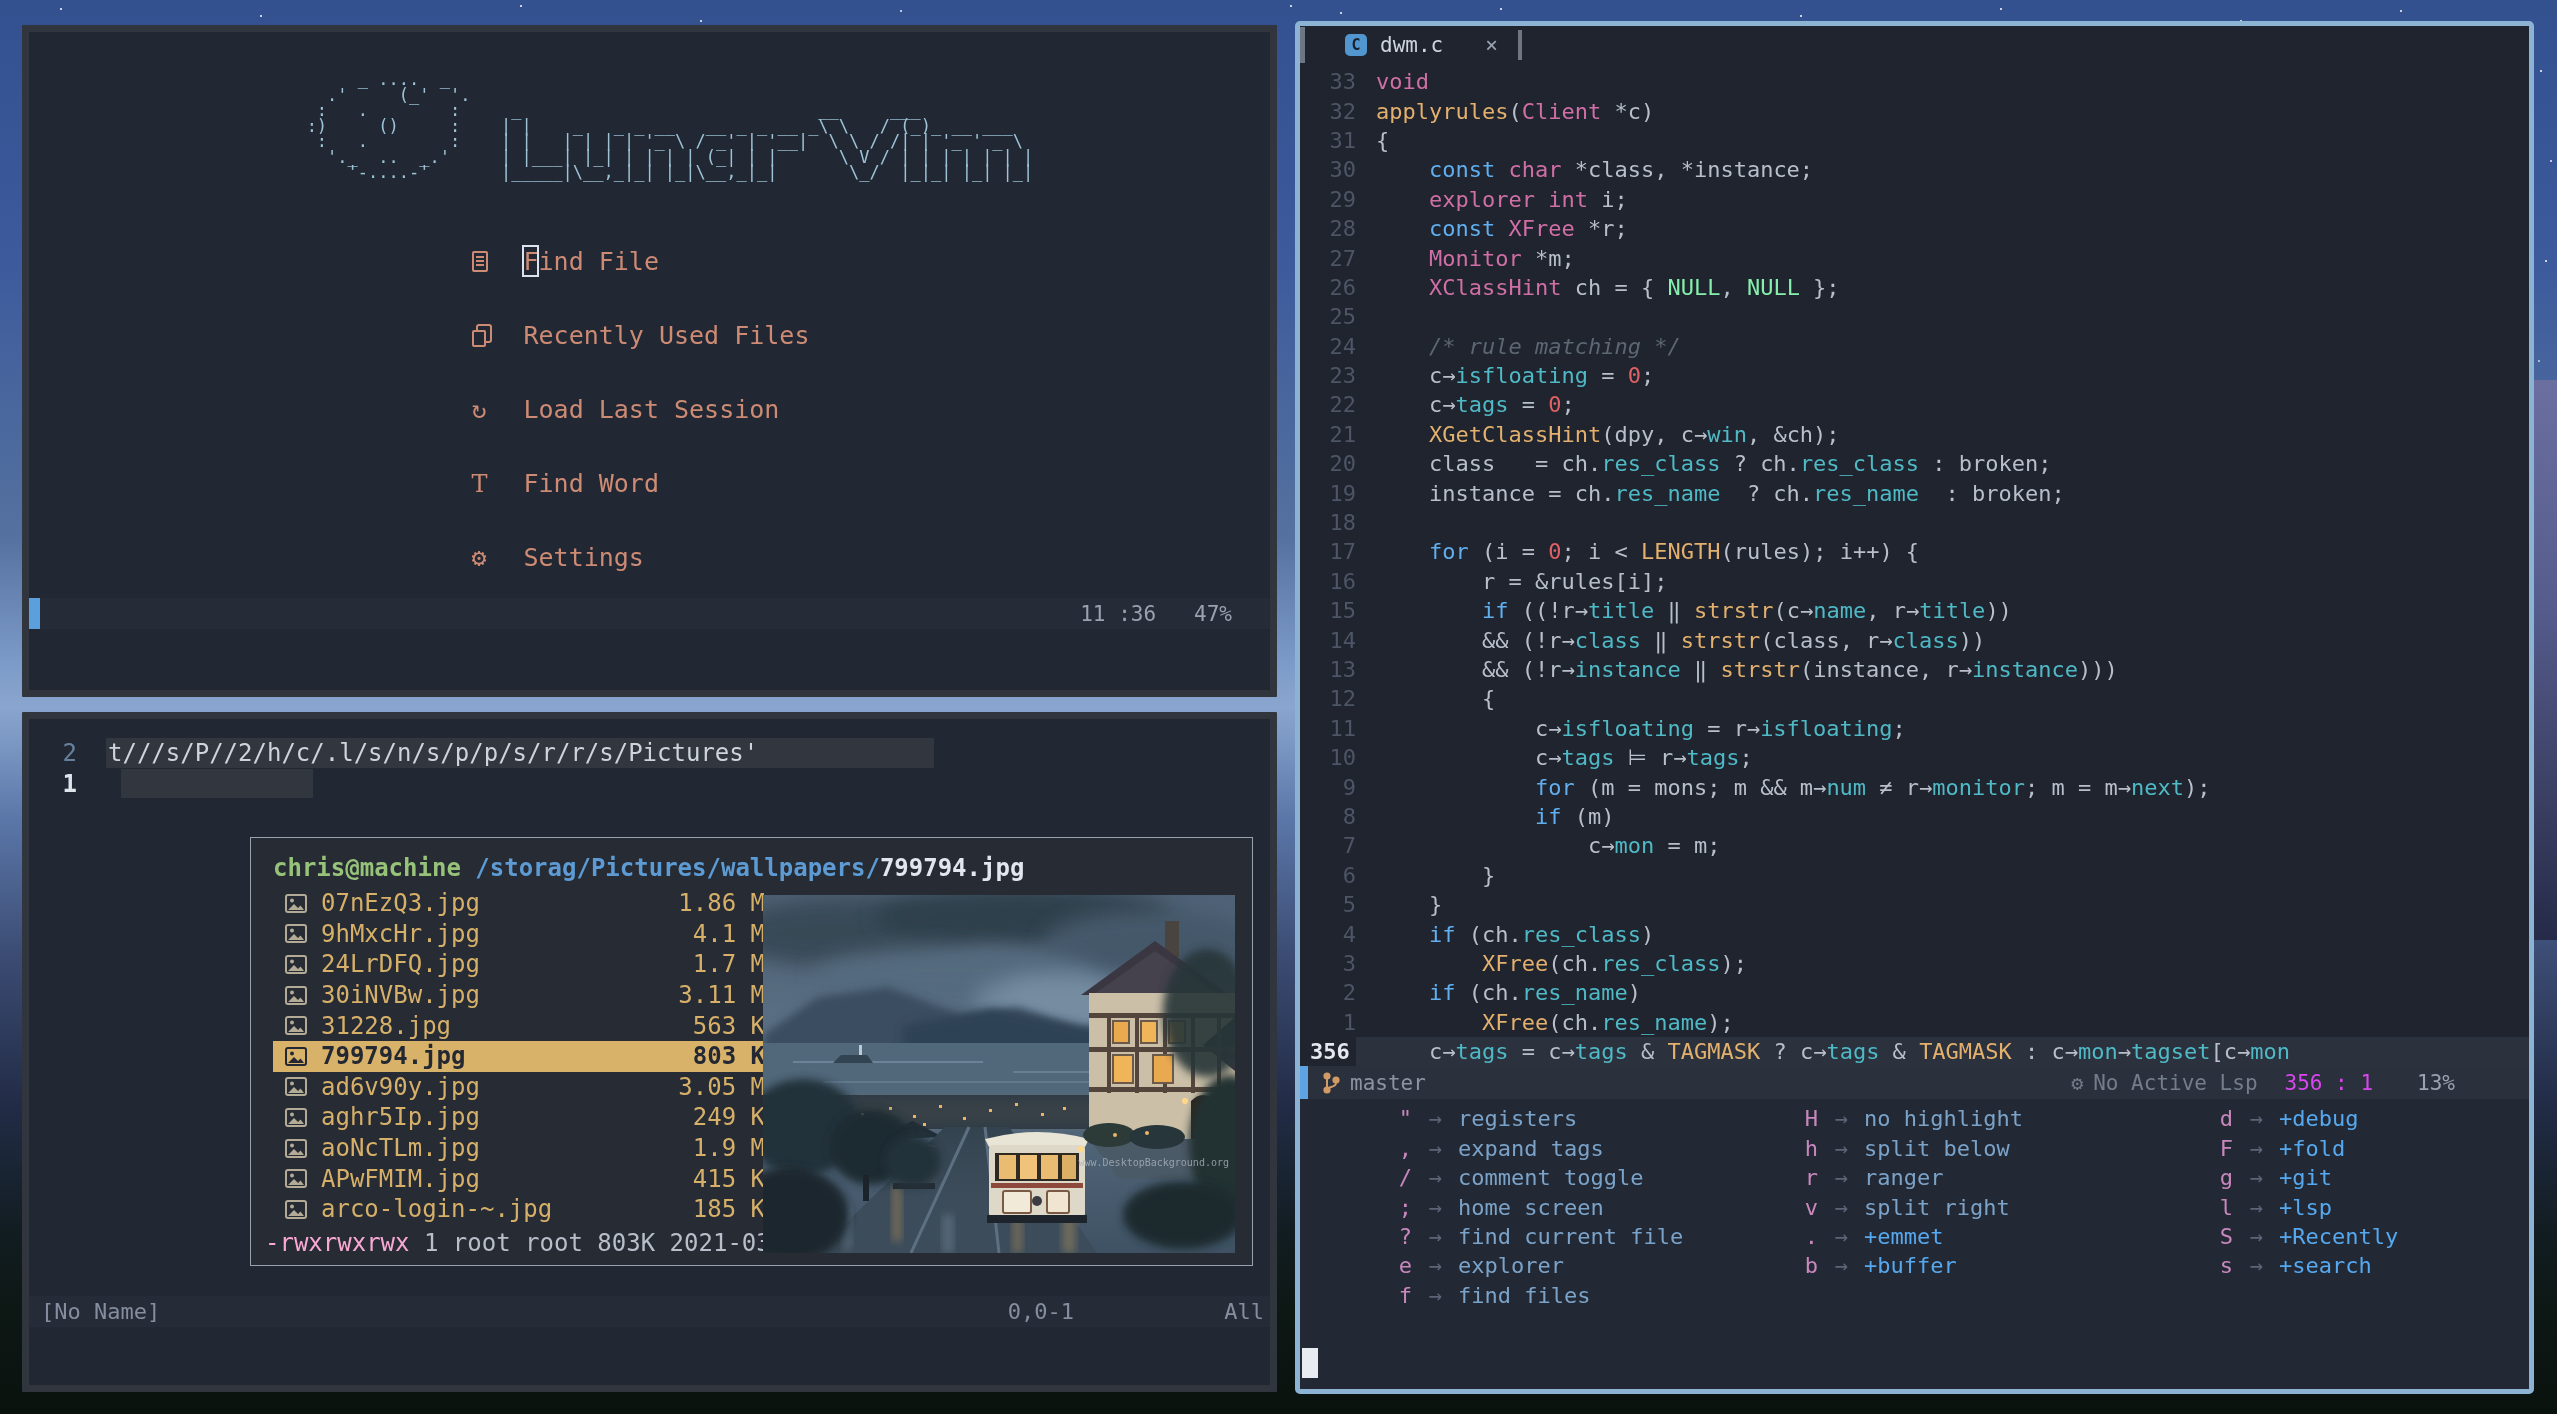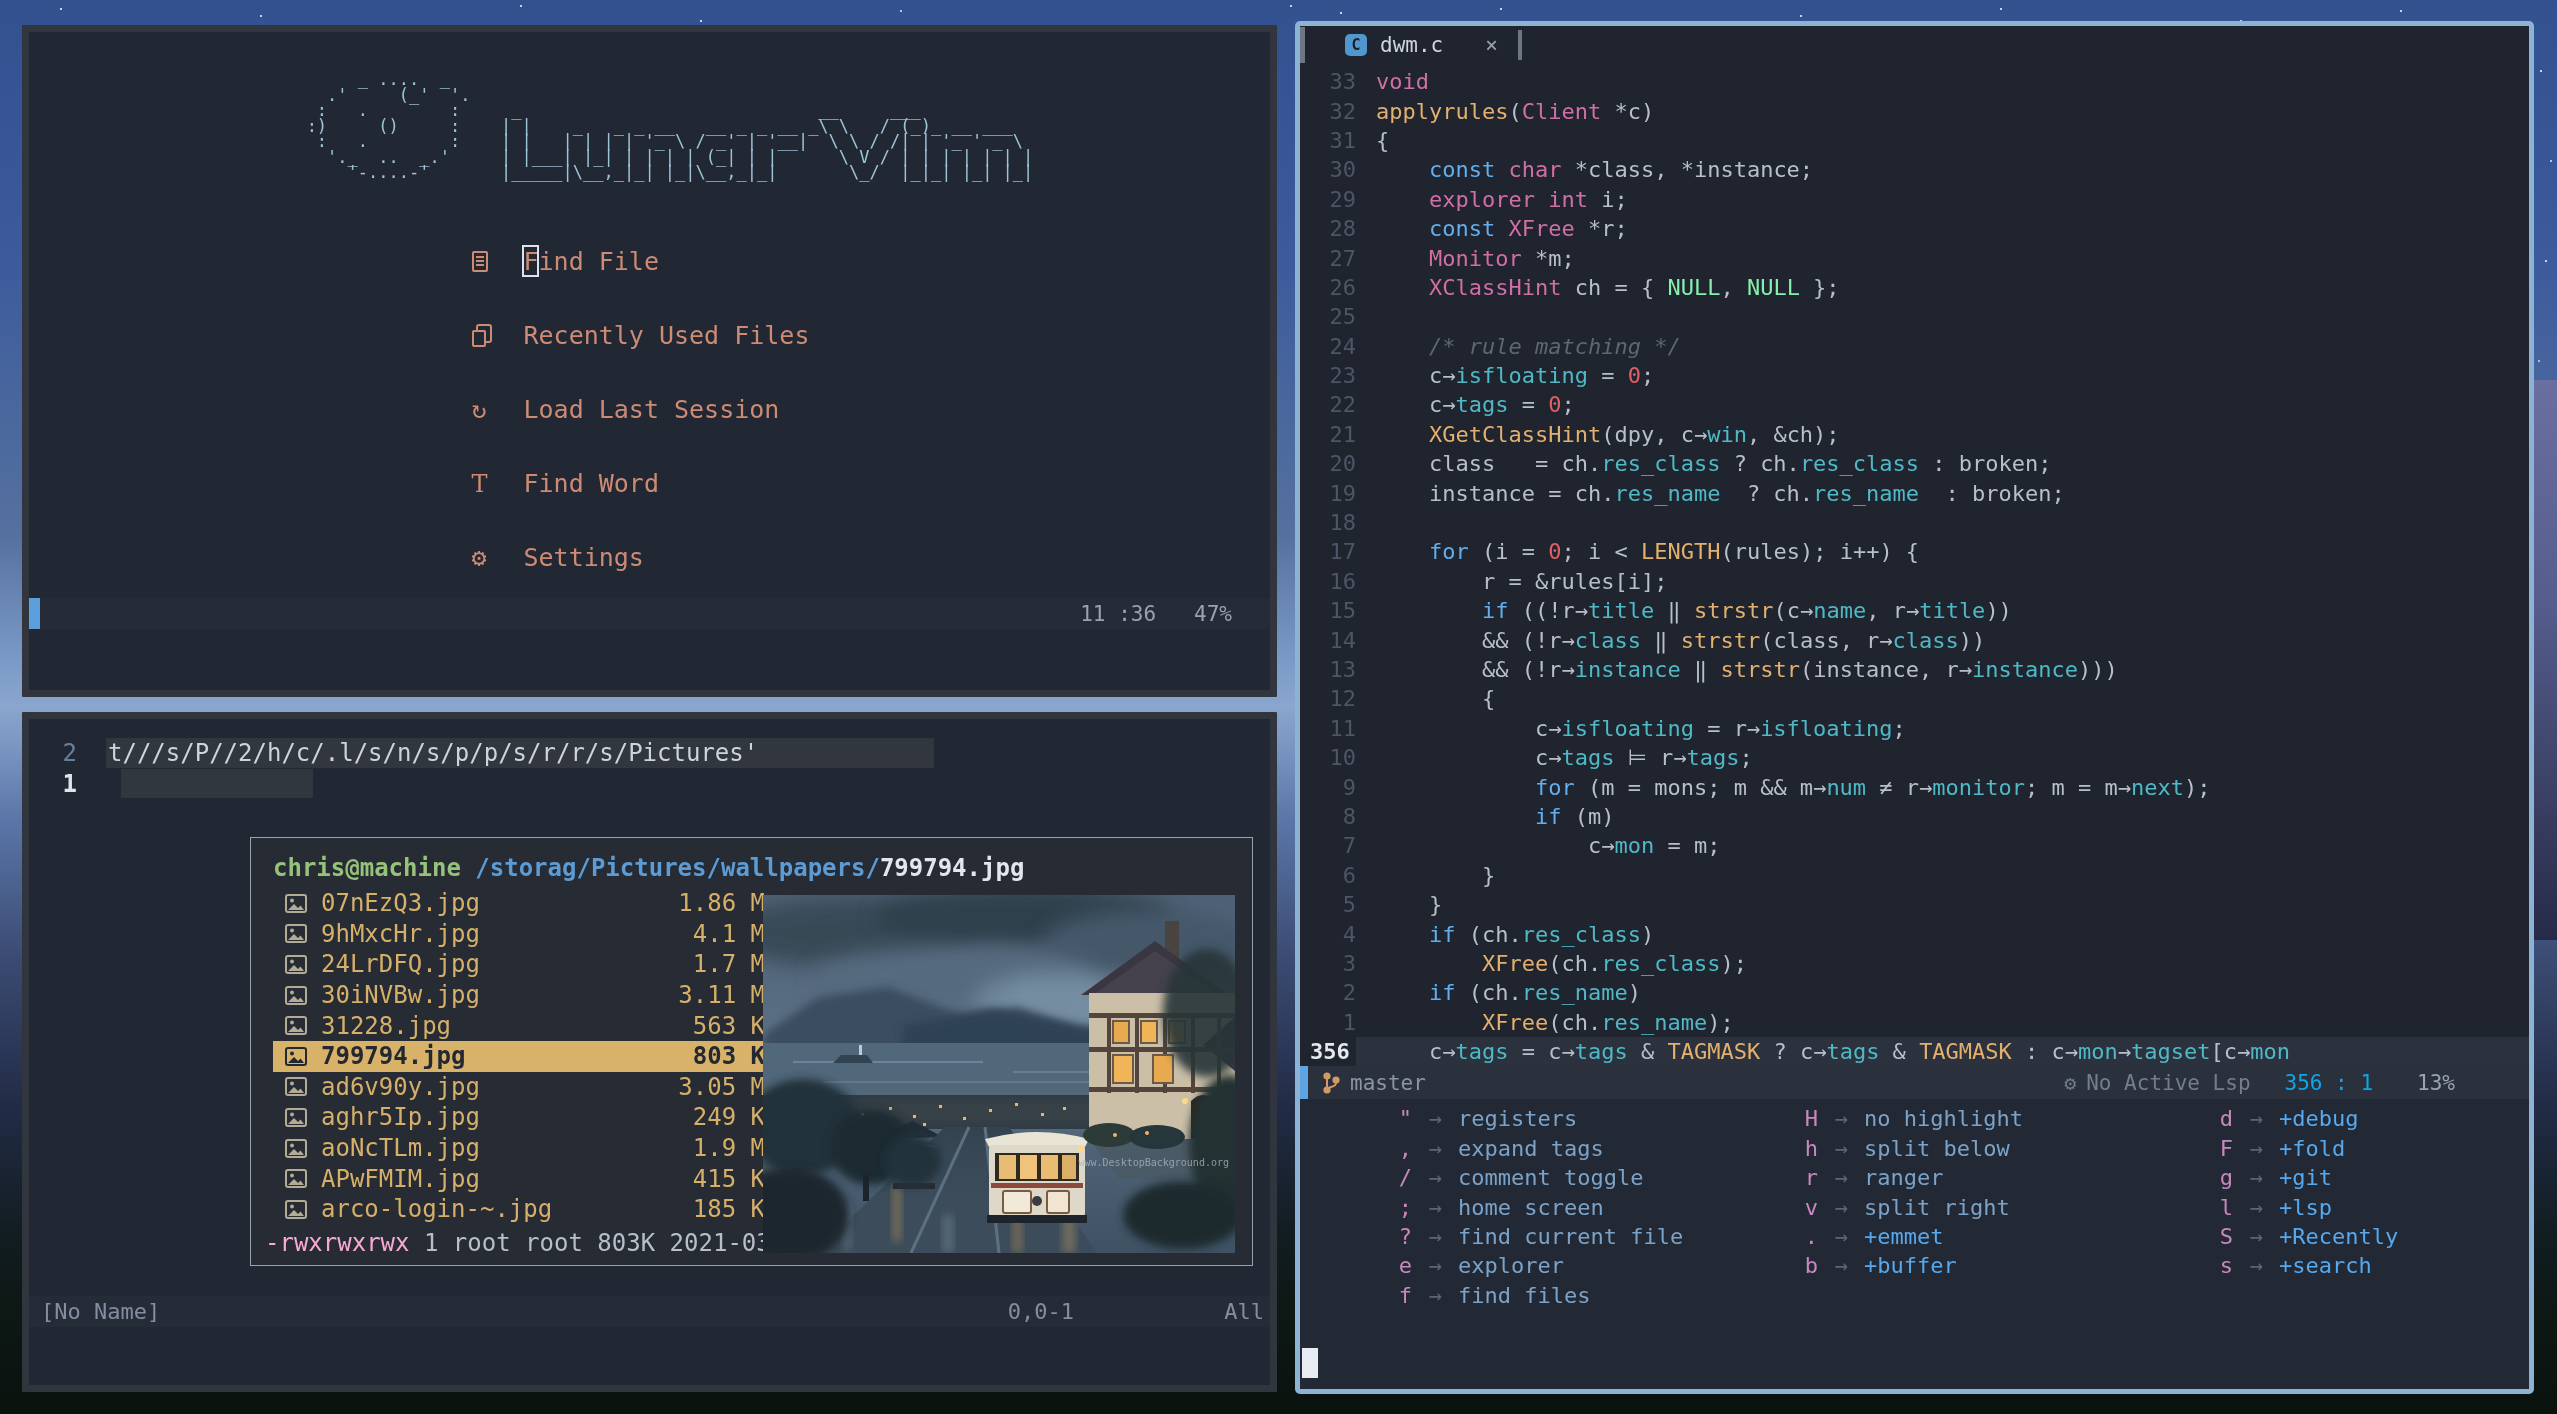--- a/index.html
+++ b/index.html
@@ -108,21 +108,21 @@
   .t-m{color:#4fb9c6} .t-n{color:#e06065} .t-u{color:#86efac}
   .t-x{color:#5d6673; font-style:italic}
 
   .ed-statusline { height:33px; flex:none; background:#2b313c; display:flex; align-items:center; font-size:21px; }
   .ed-sl-mode { width:8px; height:33px; background:#5ea3e2; flex:none; }
   .branch-icon { margin-left:14px; display:flex; color:#d19a66; }
   .ed-branch { color:#8c95a3; margin-left:10px; }
   .ed-sl-right { margin-left:auto; display:flex; align-items:center; padding-right:74px; }
   .gear-glyph { color:#747d8c; font-size:20px; }
   .ed-lsp { color:#747d8c; margin-left:10px; }
-  .ed-pos { color:#0ea5e9; margin-left:34px; }
+  .ed-pos { color:#d946ef; margin-left:27px; }
   .ed-pct { color:#9aa3b2; margin-left:44px; }
 
   .whichkey { flex:1; background:#232934; position:relative; padding-top:5px; }
   .wk-col { position:absolute; top:5px; }
   .wk-col1 { left:36px; } .wk-col2 { left:442px; } .wk-col3 { left:857px; }
   .wk-row { display:flex; height:29.4px; font-size:22px; align-items:center; }
   .wk-key { width:76px; text-align:right; color:#c887bd; white-space:pre; }
   .wk-arrow { width:46px; text-align:center; color:#5b6577; }
   .wk-label { color:#7ba3c9; white-space:pre; }
   .wk-row.plus .wk-label { color:#56a8ef; }

